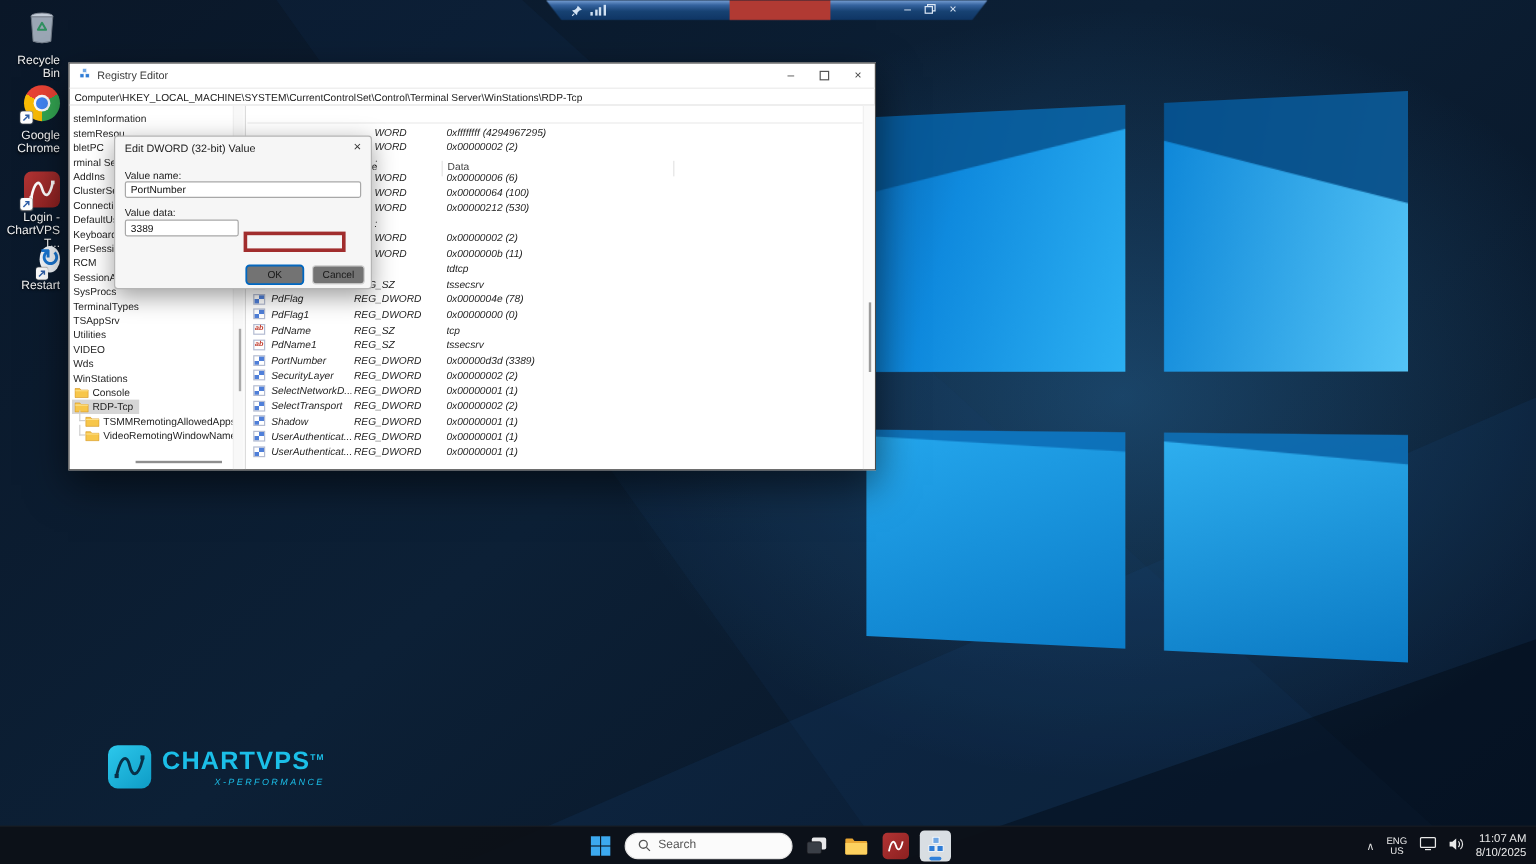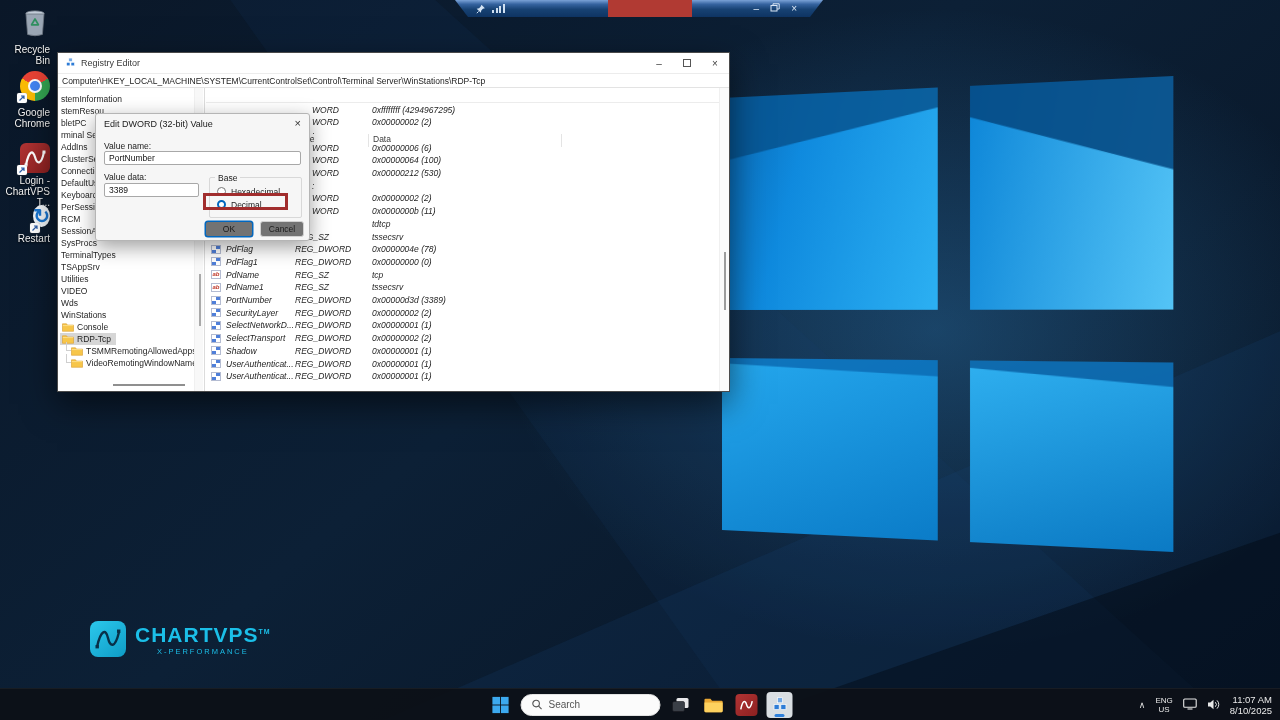--- a/index.html
+++ b/index.html
@@ -37,21 +37,21 @@
   .loginic{width:30px;height:30px;border-radius:6px;margin:0 auto;background:linear-gradient(135deg,#b23434,#8c2020);display:flex;align-items:center;justify-content:center;}
   .restartic{width:30px;height:30px;border-radius:50%;margin:0 auto;background:#f4f8fc;color:#1976d2;font-size:20px;line-height:29px;font-weight:bold;}
   .sc{position:absolute;left:-3px;bottom:-2px;width:10px;height:10px;border-radius:2px;background:#fff;box-shadow:0 0 1px #888;}
   .sc svg{position:absolute;left:1px;top:1px;}
 
   
   .wm{position:absolute;left:90px;top:621px;display:flex;align-items:flex-start;gap:9px;z-index:4;}
   .wm-ic{width:36px;height:36px;border-radius:8px;background:linear-gradient(140deg,#2cc8ec,#0e9cc6);display:flex;align-items:center;justify-content:center;}
   .wm-brand{font-size:21px;font-weight:bold;letter-spacing:1px;color:#1bbfe8;line-height:22px;}
   .wm-tm{font-size:7px;vertical-align:super;color:#1bbfe8;}
-  .wm-tag{font-size:7.5px;letter-spacing:2px;color:#1bbfe8;text-align:center;margin-top:1px;}
+  .wm-tag{font-size:7.5px;letter-spacing:2px;color:#1bbfe8;text-align:right;margin-top:1px;font-style:italic;}
 
   
   .rdpbar{position:absolute;left:455px;top:0;width:368px;height:17px;z-index:70;display:flex;align-items:center;
     background:linear-gradient(#7aa2d6 0%,#35639f 25%,#174273 55%,#0e3463 100%);
     clip-path:polygon(0 0,100% 0,calc(100% - 13px) 100%,13px 100%);}
   .rpin{margin-left:21px;display:flex;}
   .rsig{margin-left:6px;display:flex;align-items:flex-end;gap:1.5px;}
   .rsig i{width:2px;background:#cfe0f2;display:block;}
   .rred{position:absolute;left:153px;top:0;width:84px;height:100%;background:#b13a33;}
   .rbtns{margin-left:auto;margin-right:26px;display:flex;gap:11px;align-items:center;color:#dbe7f5;font-size:10px;line-height:10px;}
@@ -519,27 +519,20 @@
     </div>
   </div>
 
   <div class="dlg">
     <span class="abs dtitle">Edit DWORD (32-bit) Value</span>
     <span class="abs dclose">×</span>
     <span class="abs lbl-name">Value name:</span>
     <span class="dinput in-name">PortNumber</span>
     <span class="abs lbl-data">Value data:</span>
     <span class="dinput in-data">3389</span>
-    <span class="group">
-      <span class="glegend">Base</span>
-      <span class="radio r1"></span>
-      <span class="rlabel rl1">Hexadecimal</span>
-      <span class="radio on r2"></span>
-      <span class="rlabel rl2">Decimal</span>
-    </span>
     <span class="redbox"></span>
     <span class="dbtn ok">OK</span>
     <span class="dbtn cancel">Cancel</span>
   </div>
 
   <div class="tbar">
     <div class="tcenter">
       <span class="tbtn">
         <svg width="18" height="18" viewBox="0 0 20 20">
           <rect x="1" y="1" width="8.5" height="8.5" fill="#3ca9ef"></rect>

